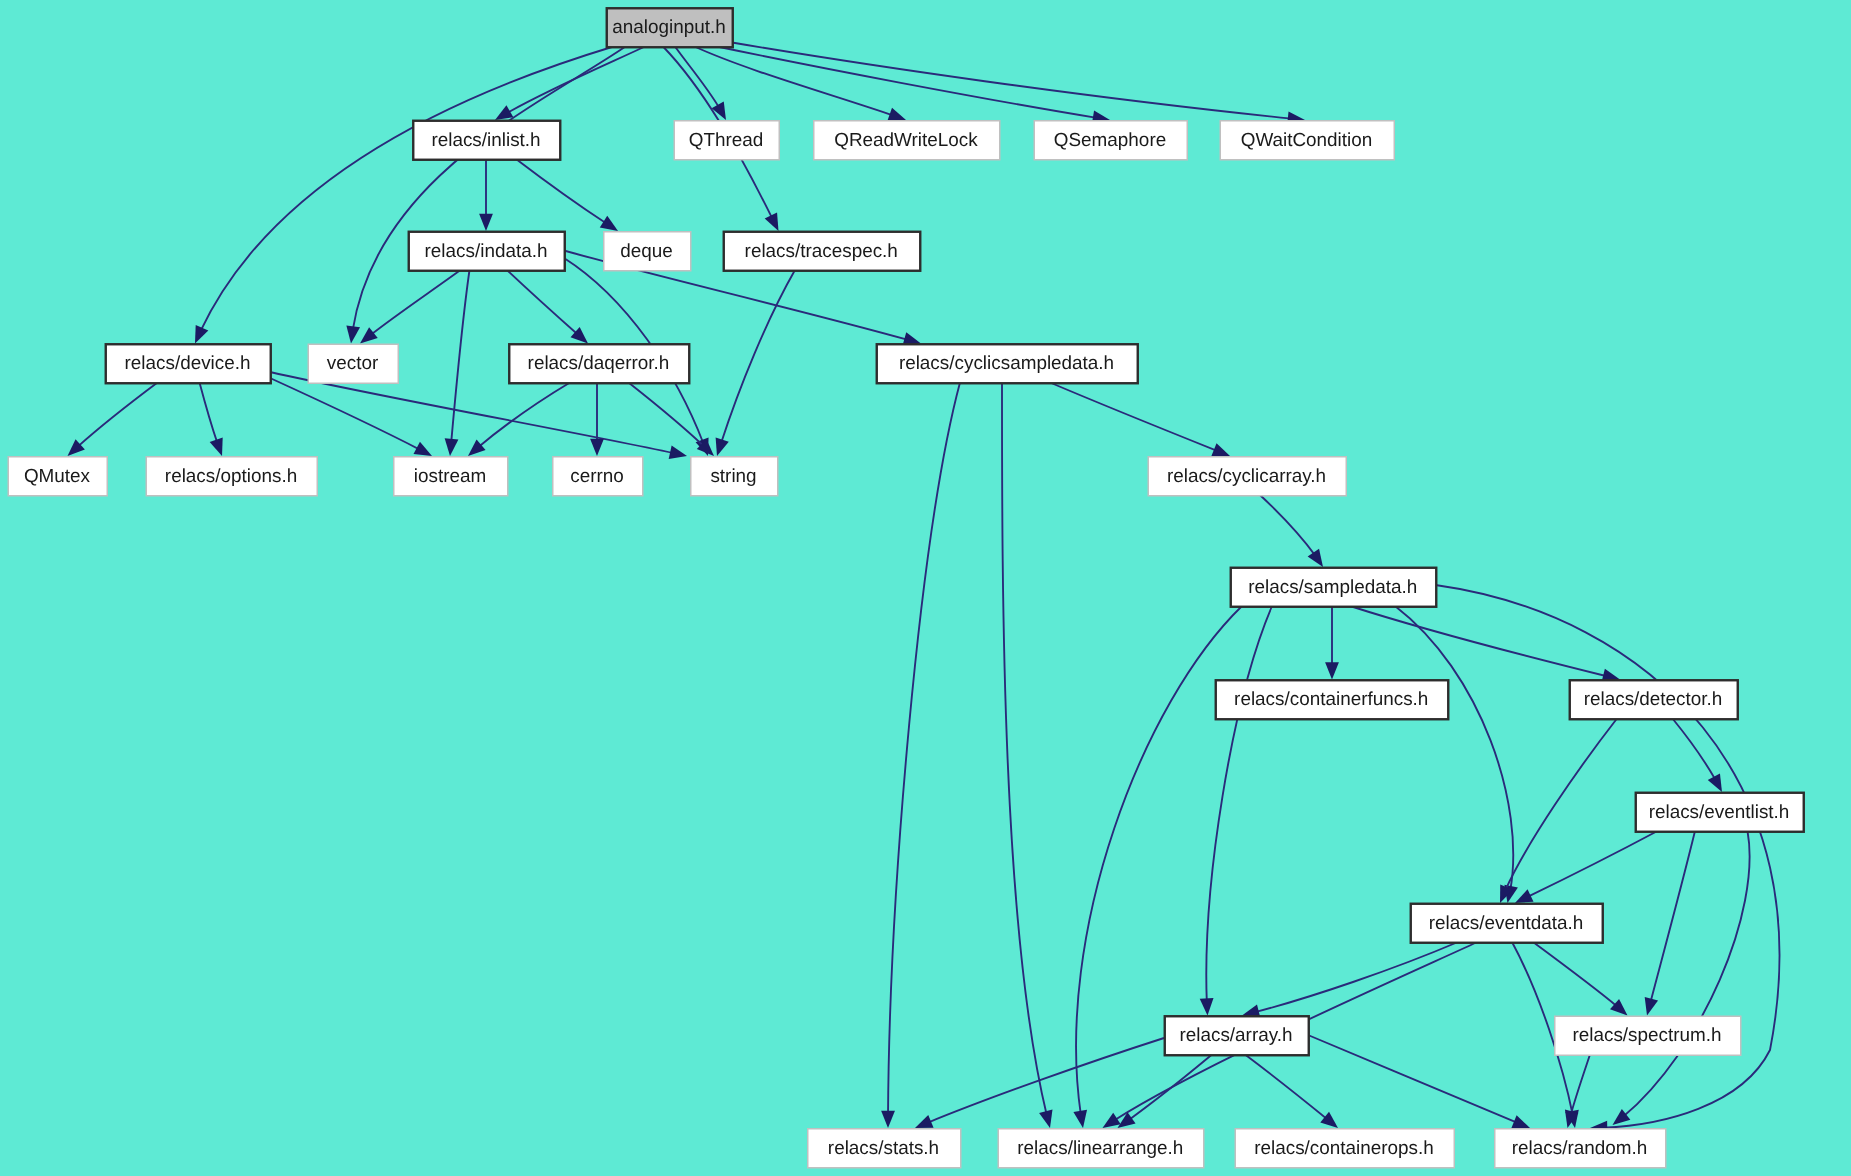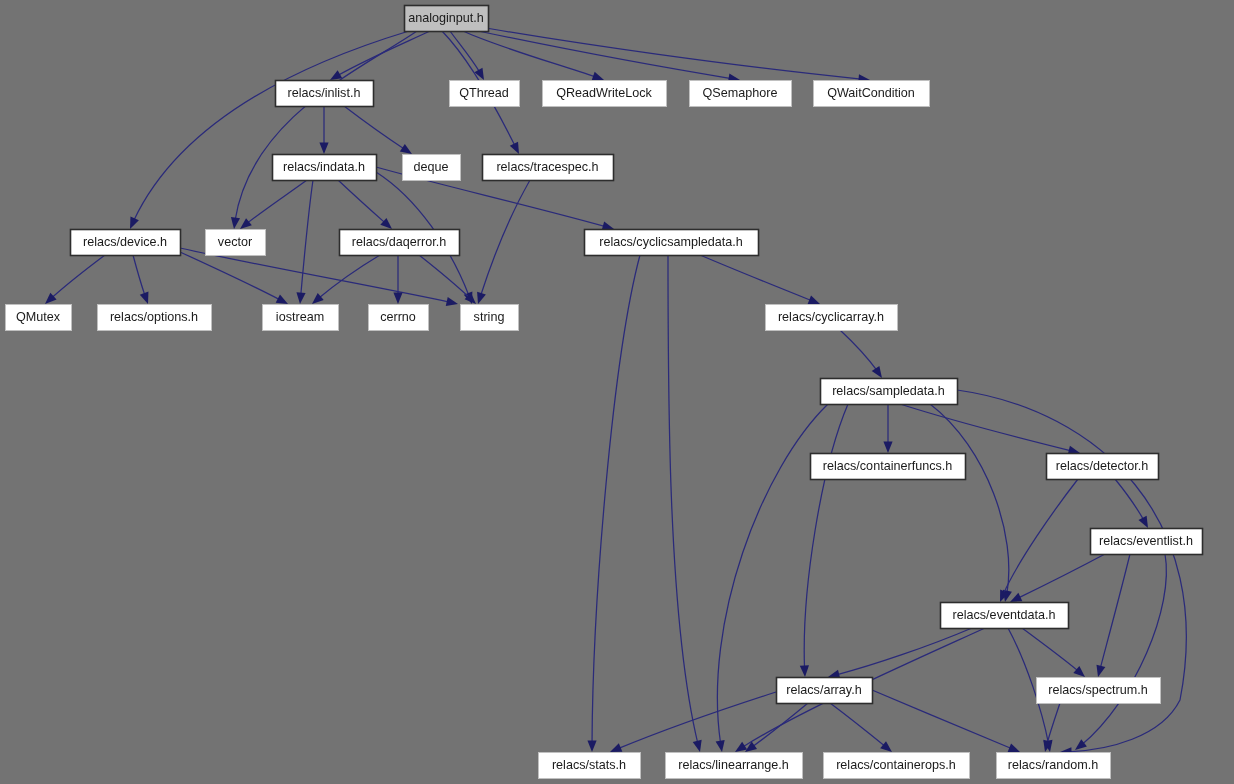--- a/index.html
+++ b/index.html
@@ -1,19 +1,19 @@
 <!DOCTYPE html>
 <html><head>
 <meta charset="utf-8">
 <style>
   html,body{margin:0;padding:0;background:#ffffff;}
   #graph-root{
     position:relative;
     width:1234px;height:784px;
-    background:#737373;
+    background:#5eead4;
     font-family:"Liberation Sans", sans-serif;
     overflow:hidden;
   }
   svg#graph-canvas{position:absolute;left:0;top:0;width:1234px;height:784px;}
   .node-box{fill:#ffffff;}
   .node-box.plain{stroke:#c0c0c0;stroke-width:1;}
   .node-box.bold{stroke:#2d2d2d;stroke-width:1.6;}
   .node-box.root{fill:#bfbfbf;stroke:#2d2d2d;stroke-width:1.6;}
   .node-label{
     font-family:"Liberation Sans", sans-serif;

